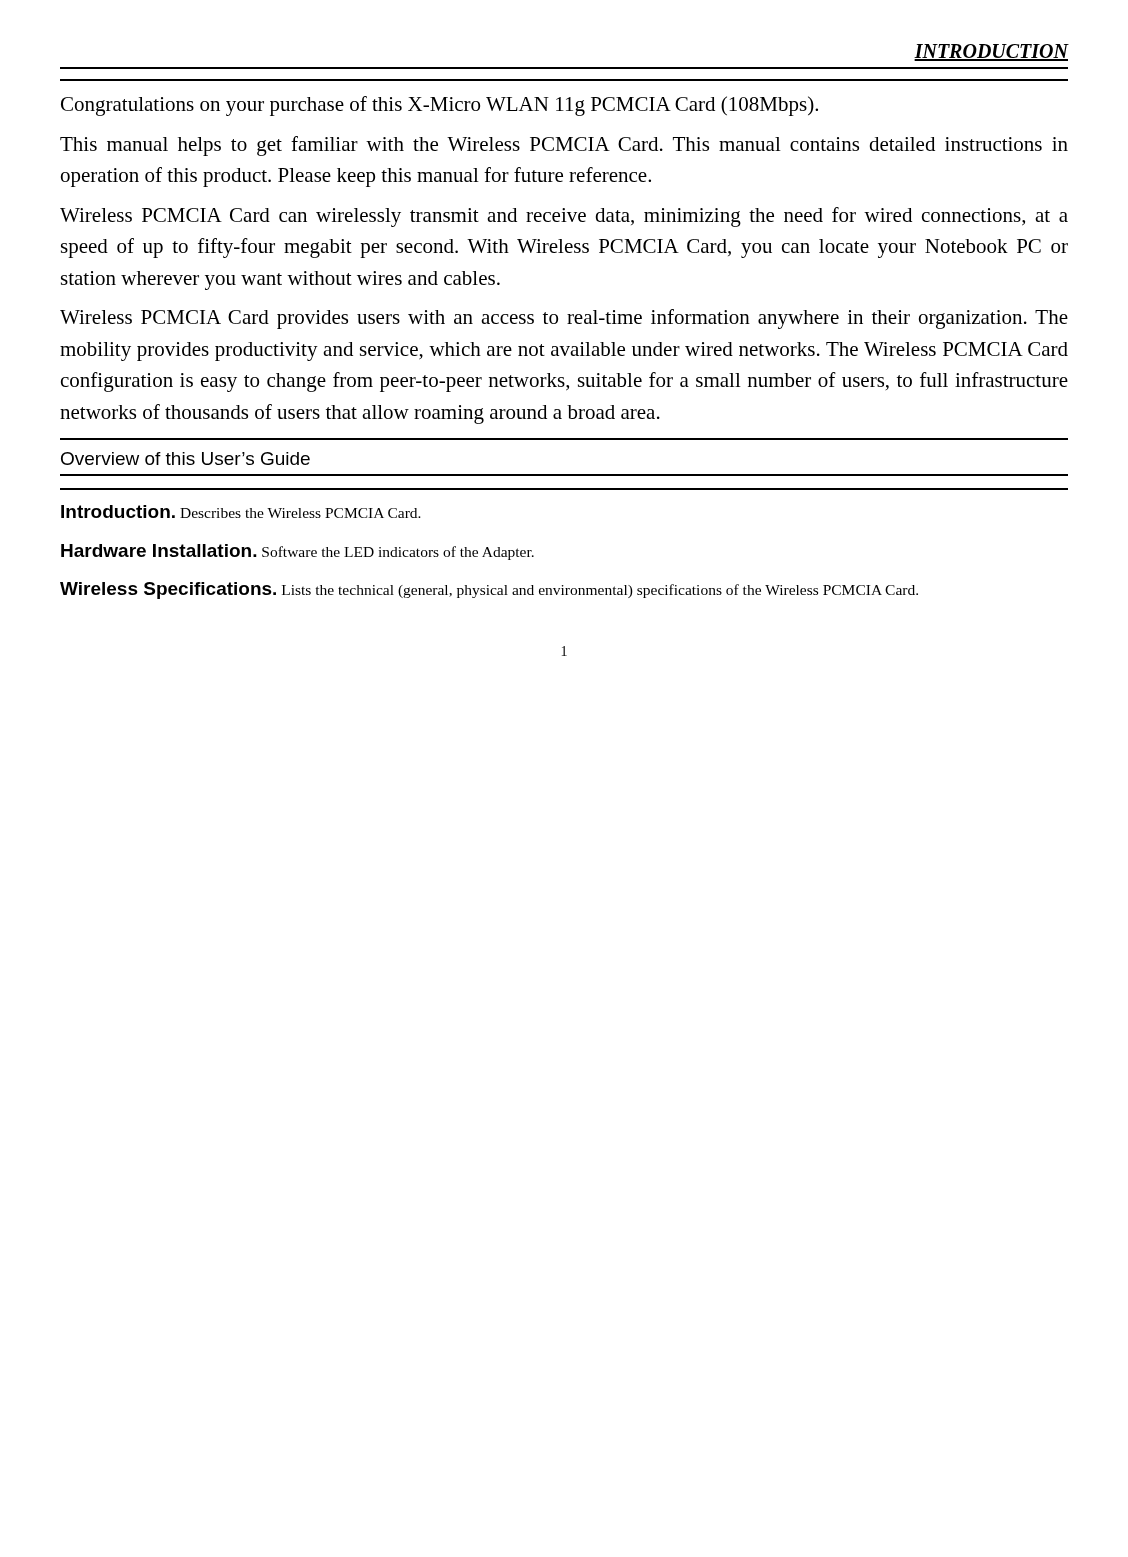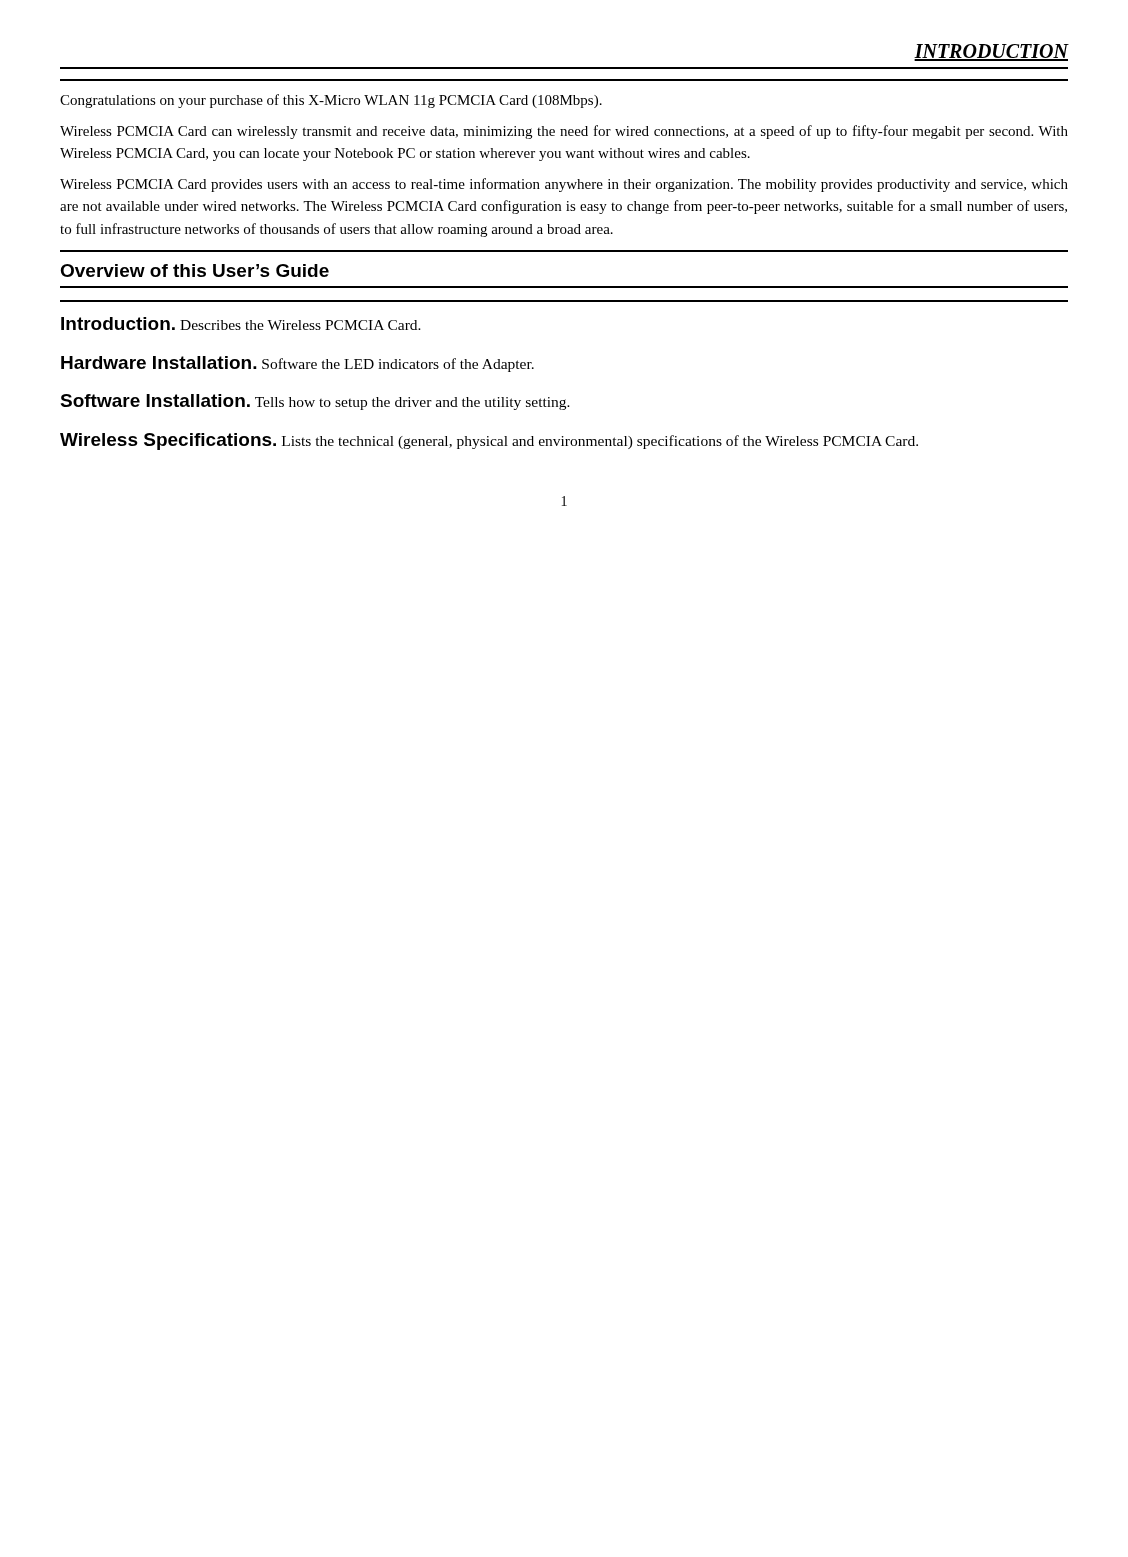--- a/index.html
+++ b/index.html
@@ -38,29 +38,29 @@
 
     .divider {
       border: none;
       border-top: 2px solid #000;
       margin: 10px 0 8px 0;
     }
 
     .section-subtitle {
       font-family: Arial, sans-serif;
       font-size: 19px;
-      font-weight: bold;
+      font-weight: normal;
       margin: 8px 0 12px 0;
       padding-bottom: 4px;
       border-bottom: 2px solid #000;
     }
 
     .body-paragraph {
       font-family: "Times New Roman", Times, serif;
-      font-size: 15px;
+      font-size: 21px;
       line-height: 1.5;
       margin-bottom: 8px;
       text-align: justify;
     }
 
     .guide-item {
       margin-bottom: 10px;
       line-height: 1.5;
       font-size: 15.5px;
     }
@@ -88,20 +88,21 @@
 <body>
 
 <div class="page-container">
 
   <div class="section-title">INTRODUCTION</div>
 
   <hr class="divider">
 
   <p class="body-paragraph">Congratulations on your purchase of this X-Micro WLAN 11g PCMCIA Card (108Mbps).</p>
 
+  <p class="body-paragraph">This manual helps to get familiar with the Wireless PCMCIA Card. This manual contains detailed instructions in operation of this product. Please keep this manual for future reference.</p>
 
 
   <p class="body-paragraph">Wireless PCMCIA Card can wirelessly transmit and receive data, minimizing the need for wired connections, at a speed of up to fifty-four megabit per second. With Wireless PCMCIA Card, you can locate your Notebook PC or station wherever you want without wires and cables.</p>
 
   <p class="body-paragraph">Wireless PCMCIA Card provides users with an access to real-time information anywhere in their organization. The mobility provides productivity and service, which are not available under wired networks. The Wireless PCMCIA Card configuration is easy to change from peer-to-peer networks, suitable for a small number of users, to full infrastructure networks of thousands of users that allow roaming around a broad area.</p>
 
   <hr class="divider">
 
   <div class="section-subtitle">Overview of this User’s Guide</div>
 
@@ -109,23 +110,20 @@
 
   <div class="guide-item">
     <span class="item-title">Introduction.</span><span class="item-body">  Describes the Wireless PCMCIA Card.</span>
   </div>
 
 
   <div class="guide-item">
     <span class="item-title">Hardware Installation.</span><span class="item-body">  Software the LED indicators of the Adapter.</span>
   </div>
 
-  <div class="guide-item">
-    <span class="item-title">Software Installation.</span><span class="item-body">  Tells how to setup the driver and the utility setting.</span>
-  </div>
 
   <div class="guide-item">
     <span class="item-title">Wireless Specifications.</span><span class="item-body"> Lists the technical (general, physical and environmental) specifications of the Wireless PCMCIA Card.</span>
   </div>
 
   <div class="page-number">1</div>
 
 </div>
 
 </body></html>

